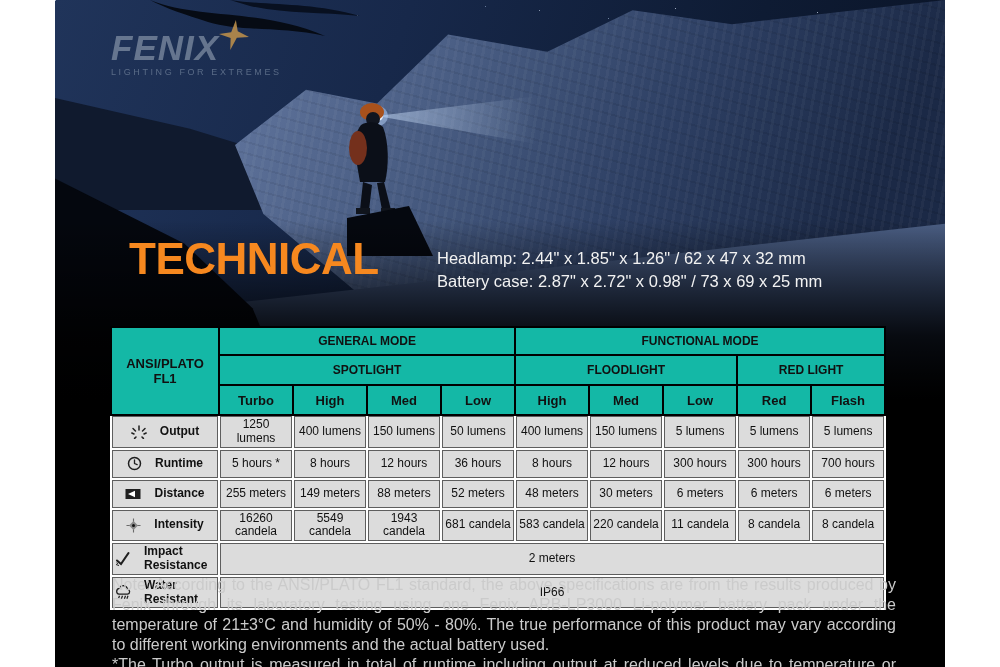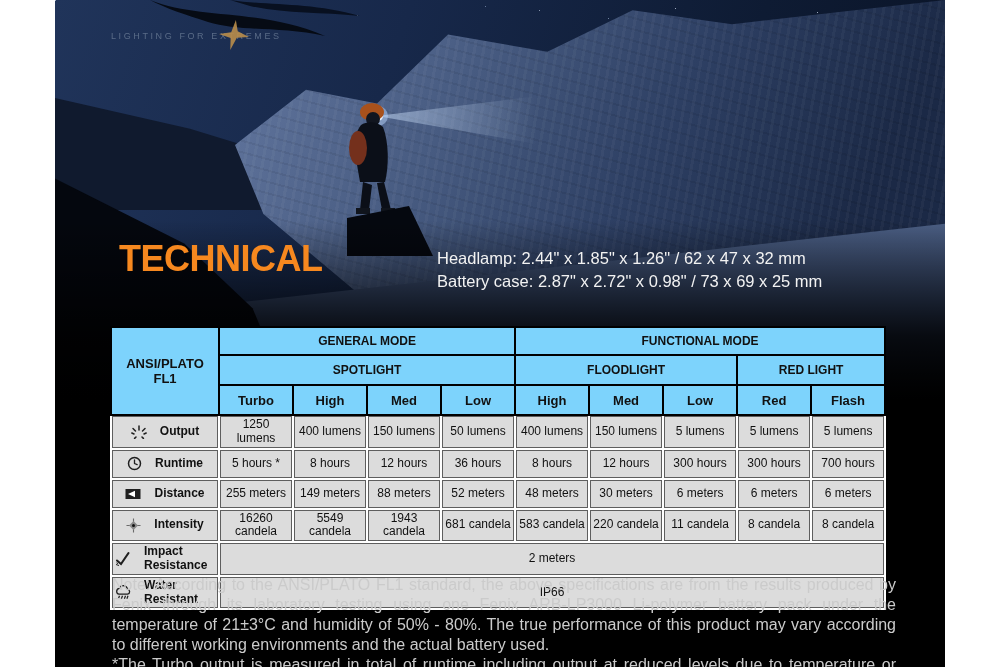--- a/index.html
+++ b/index.html
@@ -33,29 +33,29 @@
   .hiker{position:absolute;left:292px;top:96px;}
 
   
   .logo{position:absolute;left:56px;top:30px;width:200px;}
   .logo-word{font-size:35px;font-weight:bold;font-style:italic;letter-spacing:1px;
              color:rgba(162,174,192,.55);line-height:36px;}
   .logo-star{position:absolute;left:108px;top:-10px;}
   .logo-tagline{font-size:9px;letter-spacing:2.6px;color:rgba(116,132,156,.7);margin-top:1px;}
 
   
-  .hero-title{position:absolute;left:64px;top:240px;color:#F6881F;font-weight:bold;
-              font-size:36px;line-height:37px;letter-spacing:-.5px;}
+  .hero-title{position:absolute;left:74px;top:240px;color:#F6881F;font-weight:bold;
+              font-size:44px;line-height:37px;letter-spacing:-.5px;}
   .specs{position:absolute;left:382px;top:247px;color:#f2f2f2;font-size:16.5px;line-height:23px;}
 
   
   .spec-table{position:absolute;left:55px;top:326px;width:776px;border-collapse:separate;
               border-spacing:2px;table-layout:fixed;background:#fff;}
   .spec-table td{overflow:hidden;}
-  .spec-table thead td{background:#7dd3fc;color:#111;font-weight:bold;text-align:center;
+  .spec-table thead td{background:#14b8a6;color:#111;font-weight:bold;text-align:center;
               vertical-align:middle;box-shadow:0 0 0 2px #000;font-size:12px;}
   .spec-table thead tr.mode-row td{height:24px;}
   .spec-table thead tr.group-row td{height:26px;}
   .spec-table thead tr.level-row td{height:26px;font-size:13px;}
   .spec-table td.corner{font-size:13px;}
   .spec-table tbody td{background:#DCDCDC;border:1px solid #5e5e5e;color:#111;text-align:center;
               vertical-align:middle;font-size:12px;height:24px;line-height:1.15;padding:1px 2px;}
   .spec-table tbody td.rowlabel{font-weight:bold;}
   .rowlabel-inner{display:flex;align-items:center;justify-content:center;gap:13px;text-align:left;}
   .rowlabel-inner svg{flex:0 0 auto;}
@@ -100,20 +100,21 @@
         <rect x="9" y="112" width="14" height="6" fill="#10141c"></rect>
         <rect x="34" y="112" width="14" height="6" fill="#10141c"></rect>
         <polygon points="0,122 62,110 86,160 0,160" fill="#05080f"></polygon>
       </svg>
       <div class="photo-fade"></div>
 
       <div class="logo">
         <svg class="logo-star" width="30" height="30" viewBox="0 0 16 16">
           <polygon points="9,0 10,6 16,9 9.5,9.5 6,16 6.2,9.6 0,7.5 6.5,6.5" fill="#b98d4a" opacity=".9"></polygon>
         </svg>
+        <div class="logo-word">FENIX</div>
         <div class="logo-tagline">LIGHTING FOR EXTREMES</div>
       </div>
     </div>
 
     <div class="hero-title">
       <div>TECHNICAL</div>
     </div>
 
     <div class="specs">
       <div>Headlamp: 2.44" x 1.85" x 1.26" / 62 x 47 x 32 mm</div>

